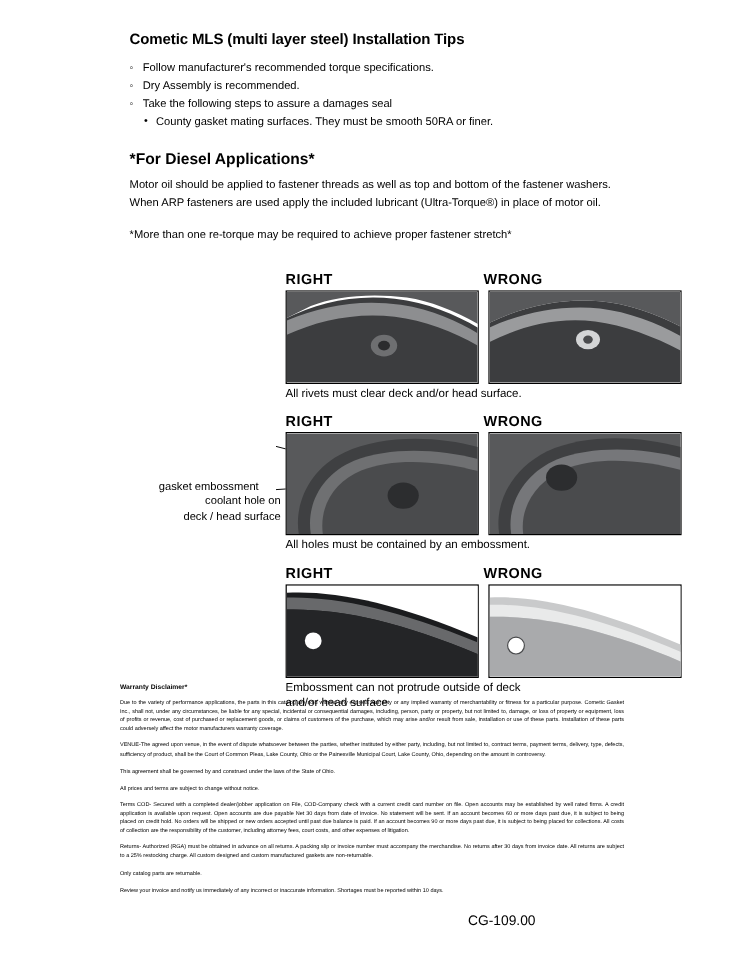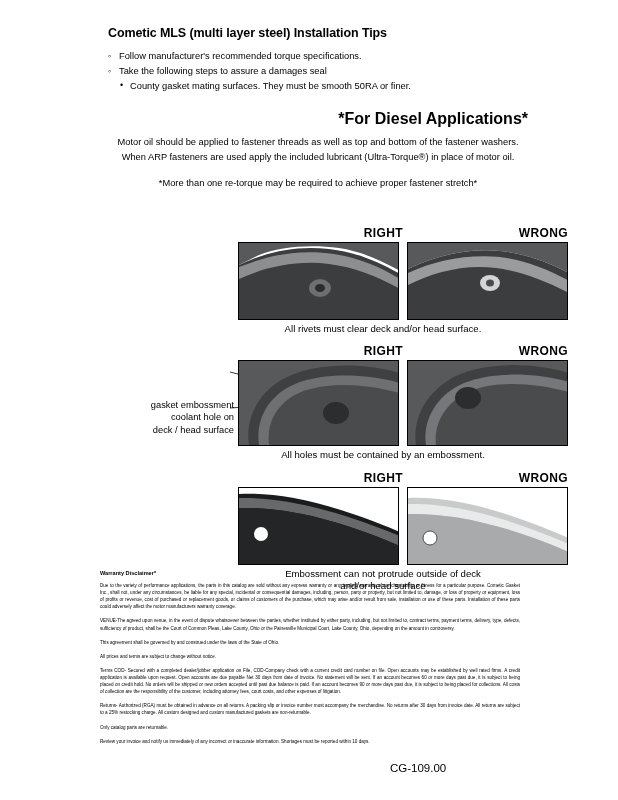--- a/index.html
+++ b/index.html
@@ -63,30 +63,28 @@
     padding-left: 10px;
   }
   ul.subtips > li::before {
     content: "\2022";
     position: absolute;
     left: 0;
     top: -1px;
     font-size: 9px;
   }
   h2.subtitle {
-    font-size: 16px;
+    font-size: 13px;
     font-weight: bold;
     margin: 16px 0 7px 0;
-    text-align: right;
   }
   p.para {
     font-size: 9.3px;
     line-height: 1.62;
     margin: 4px 0 11px 0;
-    text-align: center;
   }
   p.para.tight {
     margin-bottom: 0;
   }
 
   
   .figures {
     position: absolute;
     left: 108px;
     top: 226px;
@@ -96,21 +94,21 @@
     margin-bottom: 6px;
     position: relative;
   }
   .fig-labels {
     display: flex;
     width: 330px;
     margin-left: 130px;
   }
   .fig-labels .lbl {
     width: 165px;
-    text-align: right;
+    text-align: left;
     font-size: 12px;
     font-weight: bold;
     letter-spacing: 0.4px;
     padding-bottom: 2px;
   }
   .fig-row {
     display: flex;
     width: 330px;
     margin-left: 130px;
     gap: 8px;
@@ -124,21 +122,20 @@
     background: #ffffff;
   }
   .fig-box.tall {
     height: 84px;
   }
   .fig-caption {
     font-size: 9.6px;
     margin-left: 130px;
     margin-top: 3px;
     line-height: 1.3;
-    text-align: center;
   }
   .callouts {
     position: absolute;
     left: 0;
     top: 0;
     width: 130px;
     text-align: right;
     font-size: 9.3px;
   }
   .callout-1 {
@@ -148,20 +145,21 @@
     line-height: 1.35;
     width: 120px;
     margin-top: 48px;
   }
   .callout-2 {
     position: absolute;
     right: 4px;
     top: 55px;
     line-height: 1.35;
     width: 120px;
+    text-align: center;
   }
 
   
   .warranty {
     position: absolute;
     left: 100px;
     top: 570px;
     width: 420px;
   }
   .warranty h3 {
@@ -185,20 +183,21 @@
 </head>
 <body>
 
 <div class="page">
 
   <div class="content">
     <h1 class="title">Cometic MLS (multi layer steel) Installation Tips</h1>
 
     <ul class="tips">
       <li>Follow manufacturer's recommended torque specifications.</li>
+      <li>Dry Assembly is recommended.</li>
       <li>Take the following steps to assure a damages seal</li>
     </ul>
     <ul class="subtips">
       <li>County gasket mating surfaces.  They must be smooth 50RA or finer.</li>
     </ul>
 
     <h2 class="subtitle">*For Diesel Applications*</h2>
     <p class="para">Motor oil should be applied to fastener threads as well as top and bottom of the fastener washers. When ARP fasteners are used apply the included lubricant (Ultra-Torque®) in place of motor oil.</p>
     <p class="para tight">*More than one re-torque may be required to achieve proper fastener stretch*</p>
   </div>

